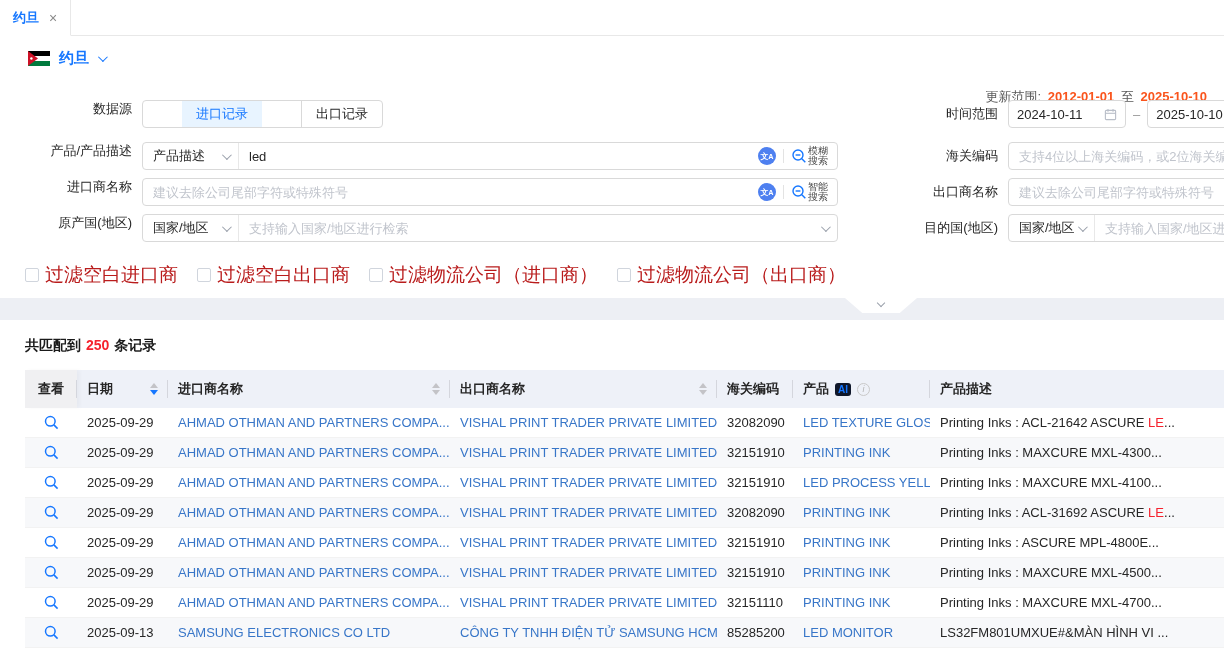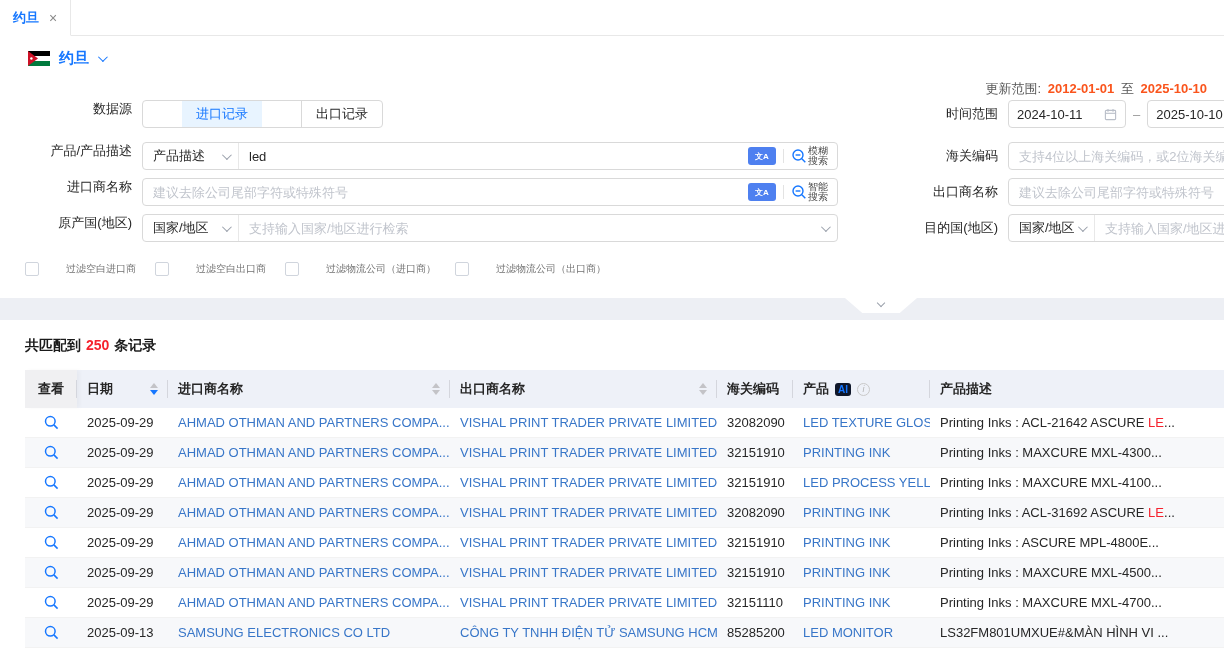--- a/index.html
+++ b/index.html
@@ -16,62 +16,62 @@
   
   .countrybar { height:44px; display:flex; align-items:center; gap:9px; padding-left:28px; }
   .country-name { color:#1677ff; font-size:15px; font-weight:700; cursor:pointer; }
   .chev { display:inline-block; width:7px; height:7px; border-right:1.6px solid currentColor;
           border-bottom:1.6px solid currentColor; transform:rotate(45deg) translateY(-2px); }
   .chev.blue { color:#1677ff; }
   .chev.gray { color:#9aa0ab; }
 
   
   .form-section { position:relative; height:218px; background:#fff; }
-  .update-range { position:absolute; top:0; right:14px; color:#595959; font-size:13px; white-space:nowrap; }
+  .update-range { position:absolute; top:8px; right:14px; color:#595959; font-size:13px; white-space:nowrap; }
   .update-range b { color:#fa541c; font-weight:700; margin:0 3px; }
 
   .frow { position:absolute; left:0; width:100%; height:28px; display:flex; align-items:flex-start; }
   .flabel { width:132px; text-align:right; margin-right:10px; color:#262626; font-size:13px; flex:none; white-space:nowrap; }
   .rpart { position:absolute; left:868px; top:0; height:28px; display:flex; align-items:center; }
   .rlabel { width:130px; text-align:right; margin-right:10px; color:#262626; font-size:13px; flex:none; white-space:nowrap; }
 
   .seg-group { display:flex; height:28px; border:1px solid #d9d9d9; border-radius:4px; overflow:hidden; background:#fff; }
   .seg { padding:0 14px; line-height:26px; font-size:13px; cursor:pointer; color:#262626;margin-left:39px; }
   .seg.active { background:#e8f4ff; color:#1677ff; }
   .seg + .seg { border-left:1px solid #d9d9d9; }
 
   .cgroup { display:flex; align-items:center; height:28px; border:1px solid #d9d9d9; border-radius:4px; background:#fff; width:696px; }
   .cgroup.noselect { }
   .grp-select { width:96px; flex:none; height:100%; display:flex; align-items:center; justify-content:space-between;
                 padding:0 9px 0 10px; border-right:1px solid #e8e8e8; cursor:pointer; font-size:13px; }
   .grp-input { flex:1; height:100%; border:none; outline:none; padding:0 10px; font-size:13px;
                font-family:inherit; color:#262626; background:transparent; min-width:0; }
   .grp-input::placeholder { color:#c0c4cc; }
   .grp-addon { display:flex; align-items:center; gap:7px; padding:0 9px 0 4px; flex:none; }
-  .tr-icon { width:28px; height:18px; border-radius:3px; background:#4e80f0; color:#fff; font-size:8px;
-             font-weight:700; display:flex; align-items:center; justify-content:center; letter-spacing:0; cursor:pointer; }
+  .tr-icon { width:18px; height:18px; border-radius:9px; background:#4e80f0; color:#fff; font-size:8px;
+             font-weight:700; display:flex; align-items:center; justify-content:center; letter-spacing:0; cursor:pointer;font-family:Liberation Mono, monospace; }
   .vdiv { width:1px; height:14px; background:#e3e3e3; }
   .srch-btn { display:flex; align-items:center; gap:1px; cursor:pointer; }
   .btn2line { font-size:10px; line-height:10.5px; color:#4a4a4a; }
   .chev-end { margin-right:9px; flex:none; }
 
   .dinput { height:28px; border:1px solid #d9d9d9; border-radius:4px; display:flex; align-items:center;
             justify-content:space-between; padding:0 8px; font-size:13px; color:#262626; background:#fff; width:118px; flex:none; }
   .dsep { color:#999; margin:0 7px; }
 
   .simple-input { height:28px; border:1px solid #d9d9d9; border-radius:4px; padding:0 10px; font-size:13px;
                   font-family:inherit; color:#262626; outline:none; width:300px; }
   .simple-input::placeholder { color:#c0c4cc; }
   .rgroup { display:flex; align-items:center; height:28px; border:1px solid #d9d9d9; border-radius:4px; background:#fff; width:300px; }
   .rgroup .grp-select { width:86px; }
 
   .check-row { position:absolute; top:182px; left:25px; display:flex; align-items:center; gap:19px; }
   .cb-item { display:flex; align-items:center; gap:6px; cursor:pointer; }
   .cb-box { width:14px; height:14px; border:1px solid #d0d5dd; border-radius:2px; background:#fff; flex:none; }
-  .cb-item span.cb-label { font-size:10px; color:#737373;margin-left:21px; }
+  .cb-item span.cb-label { font-size:19px; color:#b91c1c; }
 
   
   .collapse-band { position:relative; height:22px; background:#edeff4; }
   .collapse-tab { position:absolute; left:845px; top:0; width:72px; height:15px; background:#fff;
                   clip-path:polygon(0 0,100% 0,76% 100%,24% 100%); display:flex; align-items:flex-start;
                   justify-content:center; cursor:pointer; }
   .collapse-tab .chev { width:6px; height:6px; transform:rotate(45deg); margin-top:2px; }
 
   
   .results { background:#fff; padding-top:17px; }

